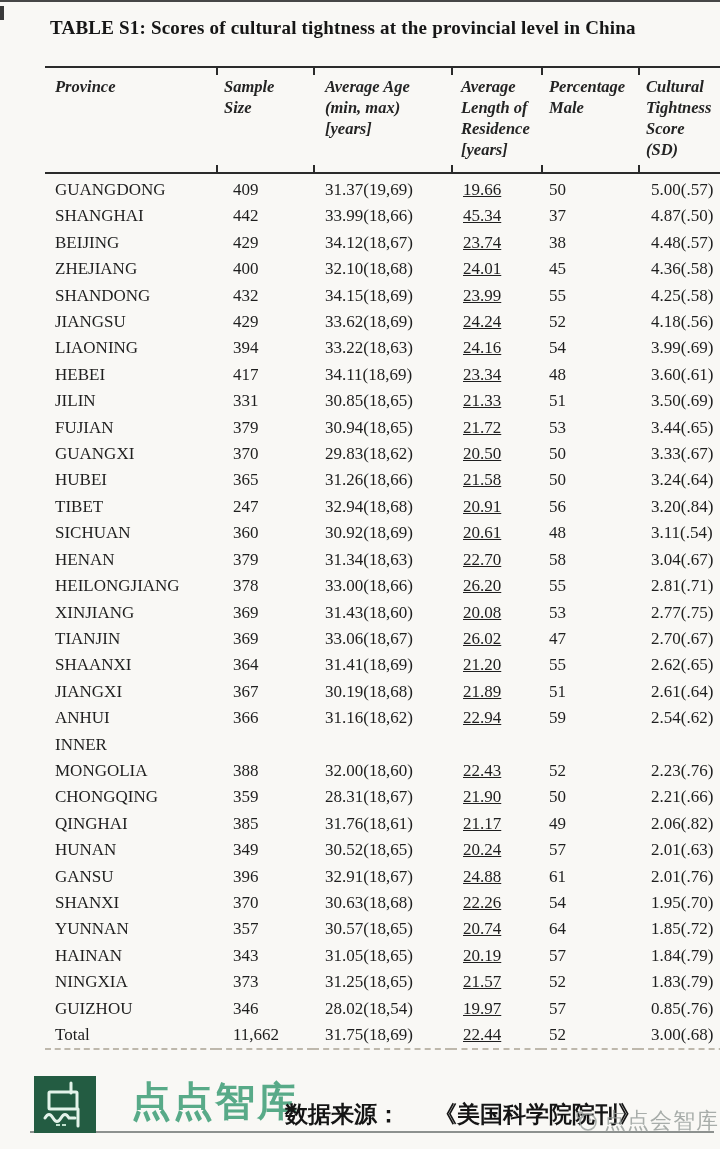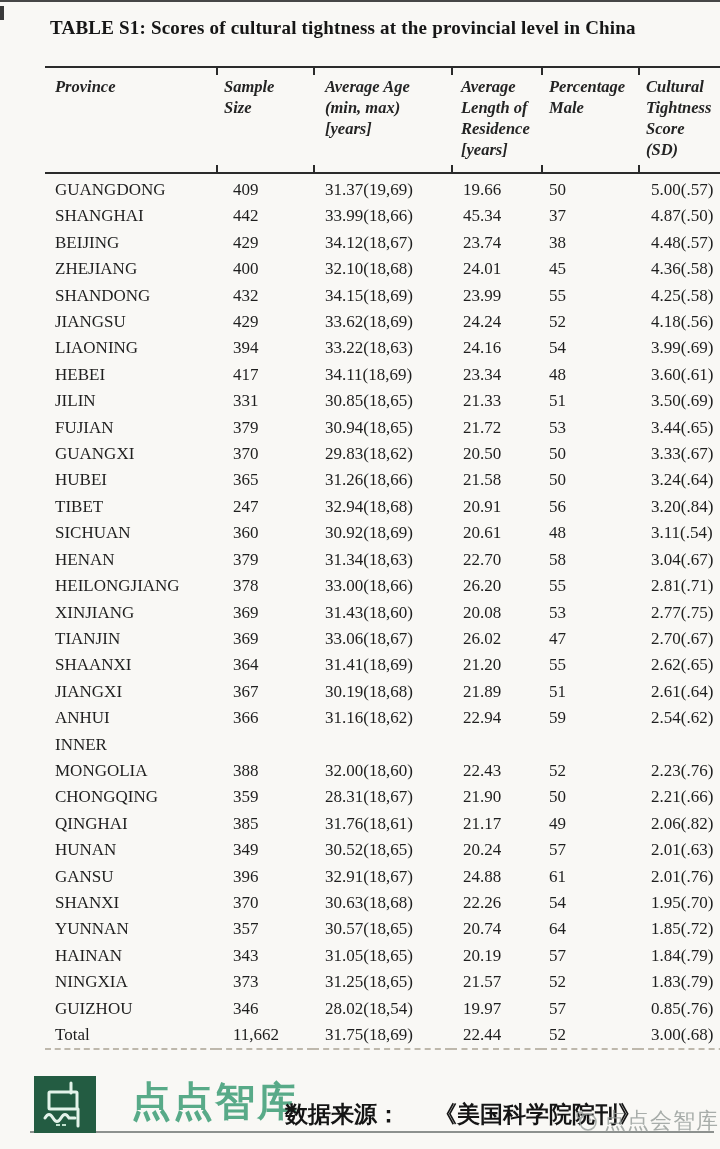--- a/index.html
+++ b/index.html
@@ -37,21 +37,21 @@
   thead th.tick::after{
     content:"";position:absolute;left:0;bottom:-2px;width:2px;height:9px;background:#2b2b2b;
   }
   tbody td{
     font-size:17px;line-height:26.4px;vertical-align:bottom;color:#1e1e1e;
     padding:0;white-space:pre-line;
   }
   td.c0{padding-left:10px;margin-top:28px;}
   td.c1{padding-left:17px;}
   td.c2{padding-left:12px;}
-  td.c3{padding-left:12px;}
+  td.c3{padding-left:12px;text-decoration:underline;}
   td.c4{padding-left:8px;}
   td.c5{padding-left:13px;}
   tbody tr:first-child td{padding-top:3px;}
   
   .footer-rule{position:absolute;left:30px;top:1131px;width:684px;height:2px;background:#8d918f;}
   .logo-box{
     position:absolute;left:34px;top:1076px;width:62px;height:57px;background:#235c42;
   }
   .brand-text{
     position:absolute;left:104px;top:1078px;font-size:40px;line-height:46px;

